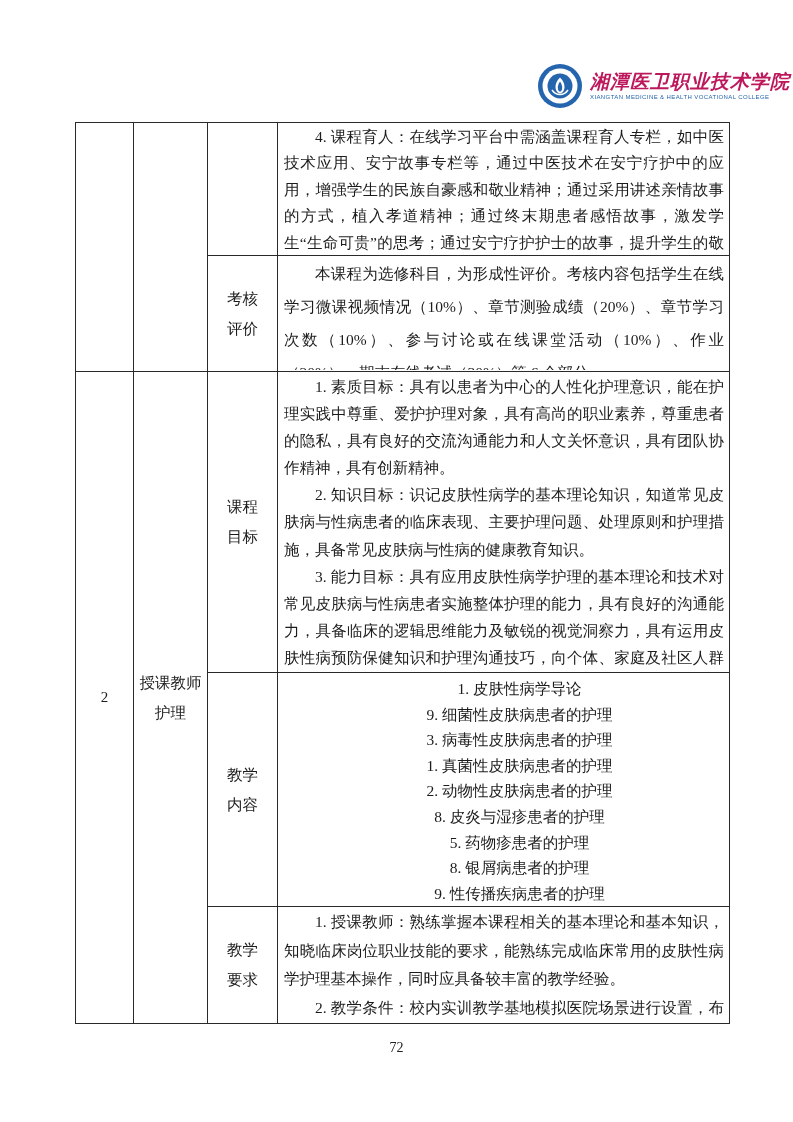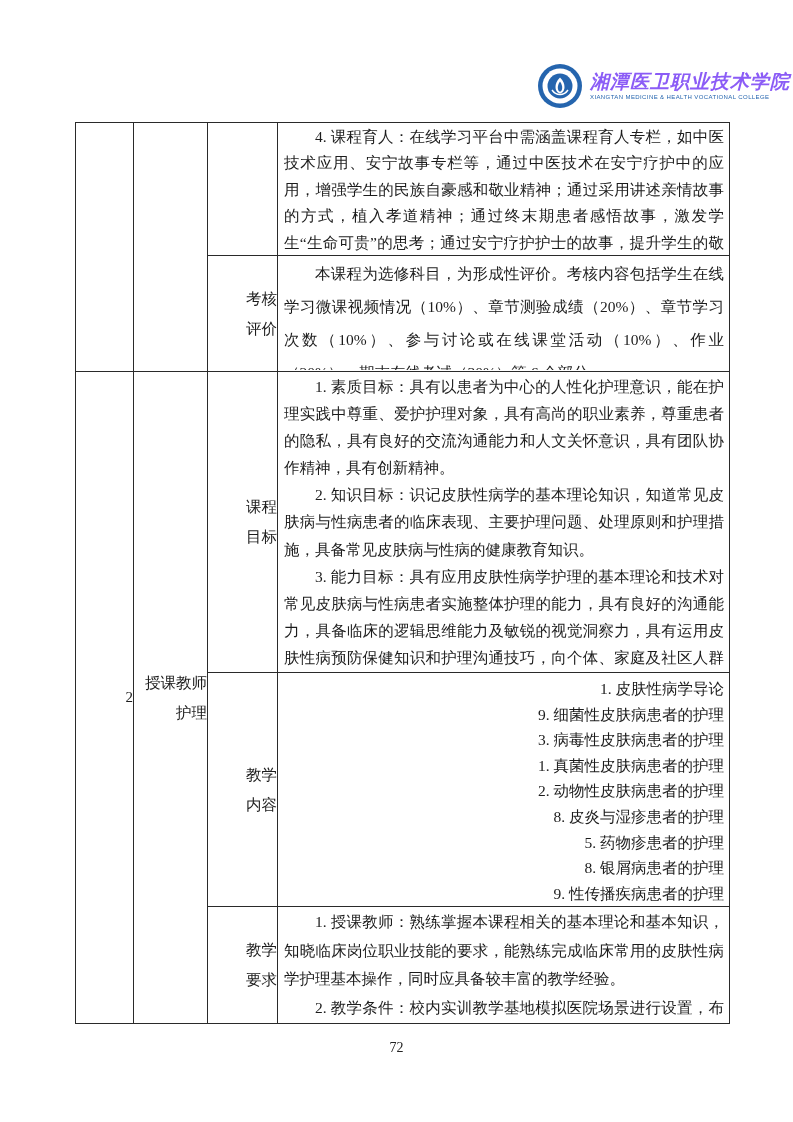--- a/index.html
+++ b/index.html
@@ -22,21 +22,21 @@
     top: 63px;
     display: flex;
     align-items: center;
   }
   .logo-emblem { width: 46px; height: 46px; flex: 0 0 auto; }
   .logo-textblock { margin-left: 7px; color: #2565ae; }
   .logo-name {
     font-size: 19px;
     font-weight: bold;
     letter-spacing: 1px;
-    color: #8b5cf6;
+    color: #be185d;
     font-style: italic;
     white-space: nowrap;
     line-height: 22px;
   }
   .logo-en {
     font-size: 6px;
     letter-spacing: 0.4px;
     color: #2565ae;
     white-space: nowrap;
     line-height: 9px;
@@ -52,41 +52,41 @@
     border-collapse: collapse;
     table-layout: fixed;
   }
   .doc-table td {
     border: 1px solid #2a2a2a;
     vertical-align: top;
     padding: 0;
   }
   .doc-table td.mid {
     vertical-align: middle;
-    text-align: right;
+    text-align: center;
     font-family: Liberation Serif, serif;
   }
   .lab { font-size: 15.5px; line-height: 30px; }
   .num-cell { font-size: 15px; }
   .course-cell { font-size: 15.5px; line-height: 30px; }
 
   .cellbox {
     overflow: hidden;
     padding: 1px 5px 0 6px;
     text-align: justify;
   }
   .cellbox p { text-indent: 2em; font-size: 15.5px; }
   .box-a { height: 131px; }
   .box-a p { line-height: 26.4px; }
   .box-b { height: 114px; }
   .box-b p { line-height: 33px; }
   .box-c { height: 299px; }
   .box-c p { line-height: 27.1px; }
   .box-d { height: 232px; padding-top: 3px; }
-  .box-d .item { text-indent: 2em; font-size: 15.5px; line-height: 25.6px; text-align: right; }
+  .box-d .item { text-indent: 2em; font-size: 15.5px; line-height: 25.6px; text-align: center; }
   .box-e { height: 115px; }
   .box-e p { line-height: 28.7px; }
 
   
   .footer-pagenum {
     position: absolute;
     top: 1040px;
     left: 0;
     width: 100%;
     text-align: center;

